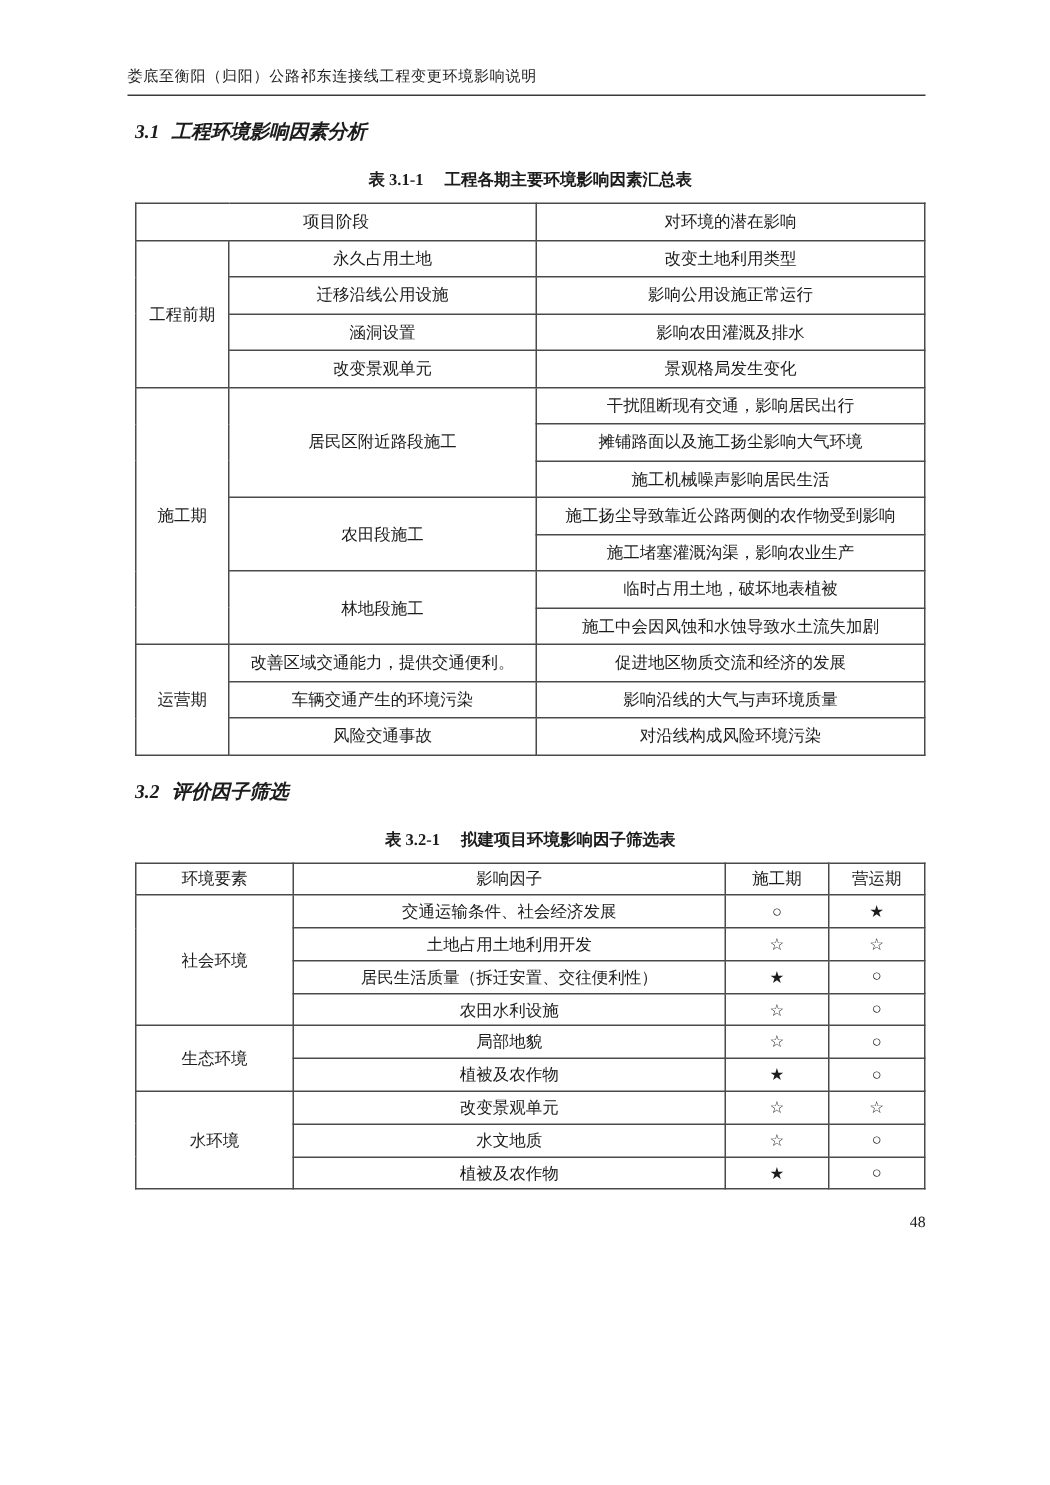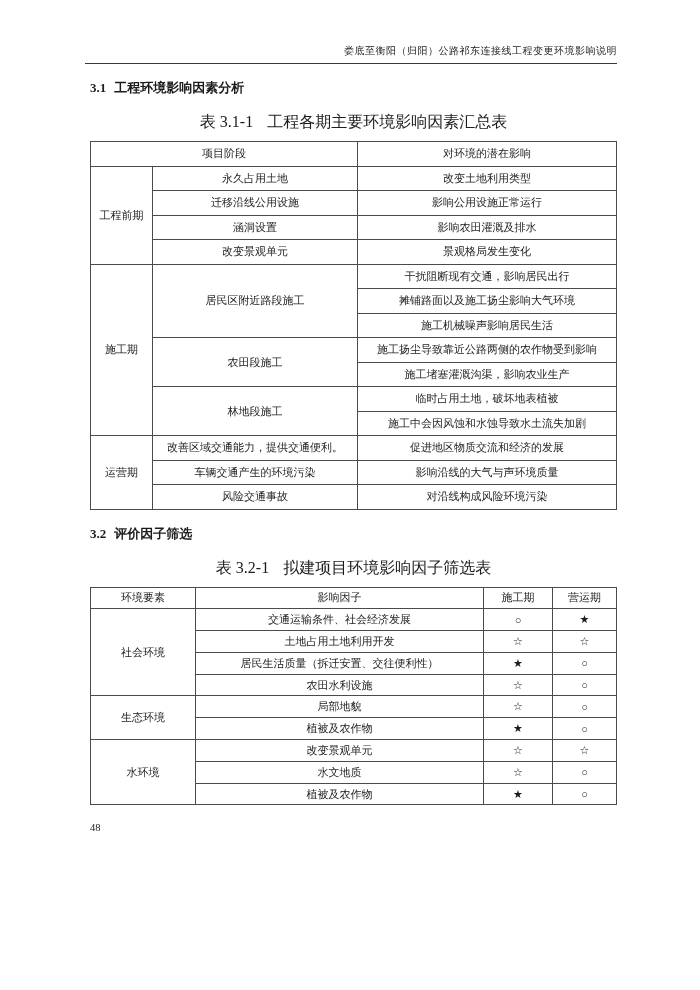--- a/index.html
+++ b/index.html
@@ -7,43 +7,43 @@
     position:relative;
     width:700px;height:990px;
     background:#ffffff;
     box-sizing:border-box;
     padding:44px 83px 0 90px;
     font-family:"Liberation Serif","DejaVu Serif",serif;
     color:#1c1c1c;
     overflow:hidden;
   }
   .doc-header{
-    text-align:right;
+    text-align:left;
     font-size:10px;
     letter-spacing:.5px;
     padding-bottom:5px;
     border-bottom:1px solid #3a3a3a;
     margin-left:-5px; 
   }
   h1.sec{font-size:13.5px;font-weight:bold;margin:22px 0 0 0;}
   h1.sec .num{margin-right:14px;}
-  h2.sec{font-size:13px;font-weight:bold;margin:15px 0 0 0;}
+  h2.sec{font-size:13px;font-weight:bold;margin:15px 0 0 0;font-style:italic;}
   h2.sec .num{margin-right:8px;}
   p.body{
     font-size:12.5px;
     margin:13px 0 0 0;
     text-indent:2em;
     line-height:29px;
     text-align:justify;
   }
   p.body.single{line-height:1.2;}
   .tbl-caption{
     text-align:center;
-    font-weight:normal;
-    font-size:16px;
+    font-weight:bold;
+    font-size:11px;
     margin-top:15px;
   }
   .tbl-caption .cap-label{margin-right:14px;}
   table{
     width:100%;
     border-collapse:collapse;
     table-layout:fixed;
     margin-top:8px;
   }
   td{
@@ -52,21 +52,21 @@
     vertical-align:middle;
     font-size:11px;
     padding:0 2px;
     overflow:hidden;
     white-space:nowrap;
   }
   .t1 td{height:23.5px;}
   .t2 td{height:20.8px;}
   .mark{font-size:11px;}
   .page-number{
-    text-align:left;
+    text-align:right;
     font-size:10.5px;
     margin-top:17px;
   }
 </style>
 </head>
 <body>
 
 <div class="page">
 
   <div class="doc-header">

